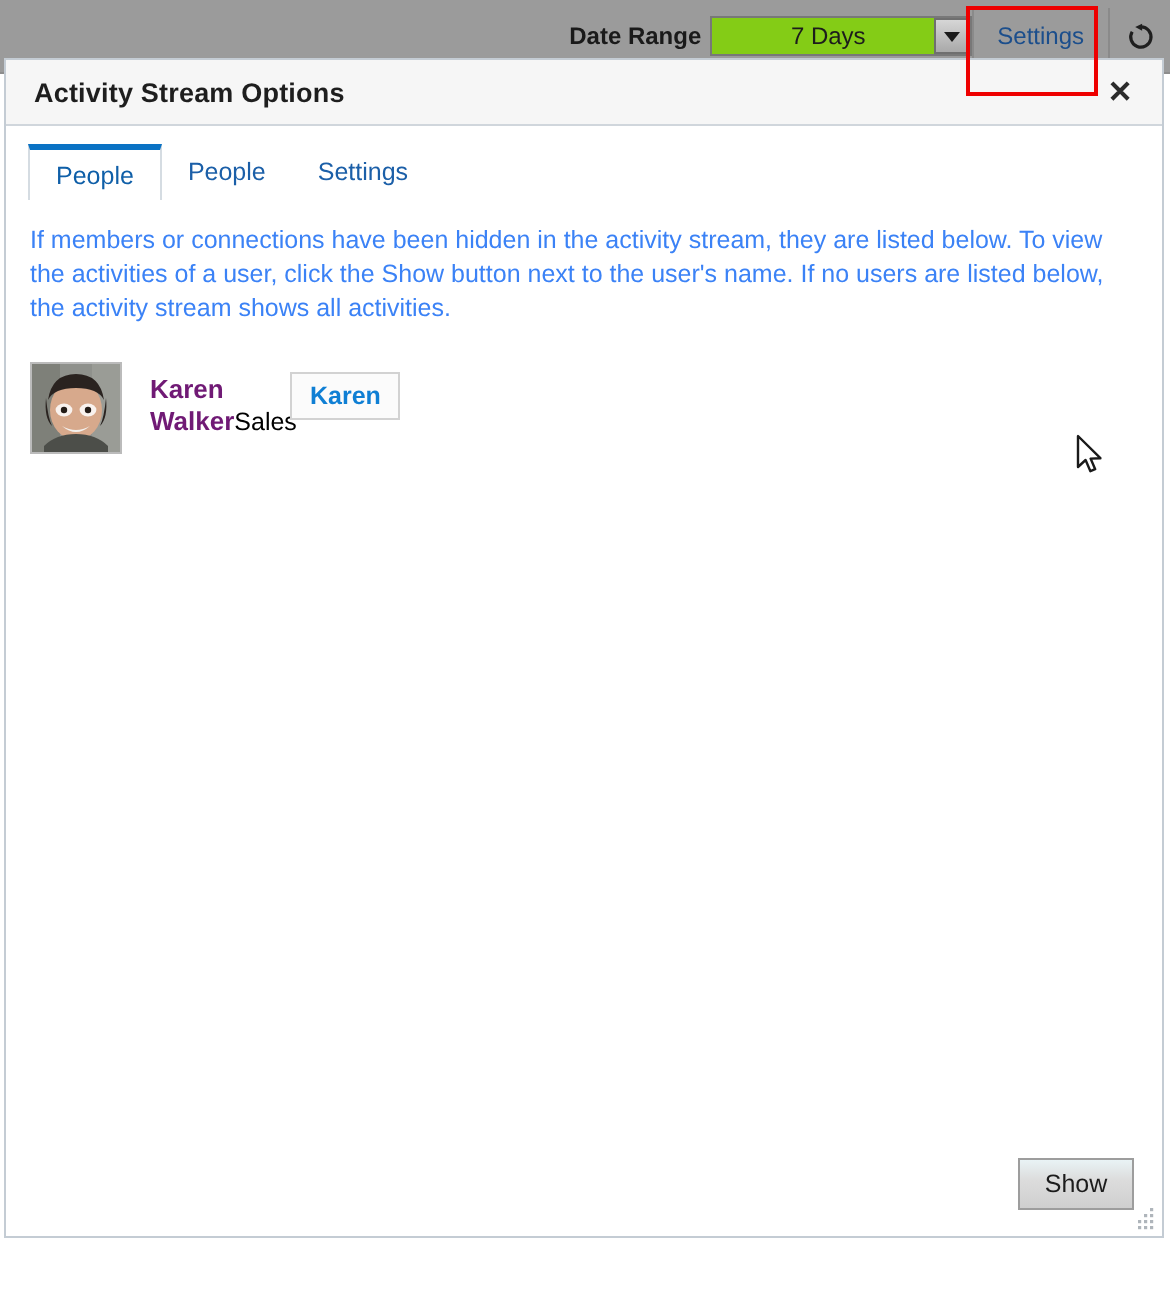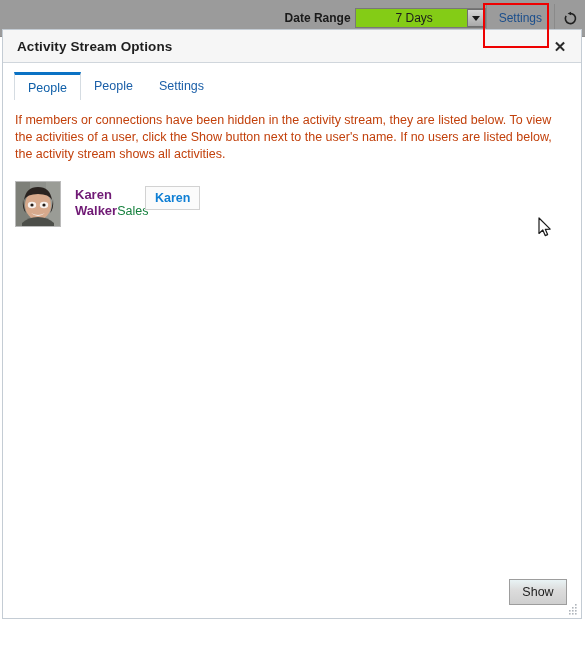--- a/index.html
+++ b/index.html
@@ -183,21 +183,21 @@
 
   
   #dlg-body {
     flex: 1;
     padding: 12px 12px 0 12px;
     box-sizing: border-box;
     overflow: hidden;
   }
   #desc {
     font-size: 12.5px;
-    color: #c2410c;
+    color: #3b82f6;
     line-height: 17px;
     margin-bottom: 16px;
   }
   #user-list {
     margin-top: 4px;
   }
   .user-row {
     display: flex;
     align-items: flex-start;
     padding: 2px 0;
@@ -220,21 +220,21 @@
     font-size: 13px;
     line-height: 16px;
     max-width: 70px;
   }
   .user-name {
     color: #701a75;
     font-weight: bold;
     cursor: pointer;
   }
   .user-dept {
-    color: #15803d;
+    color: #000000;
     font-weight: normal;
     font-size: 12.5px;
   }
   .row-action {
     flex: none;
     padding-top: 5px;
   }
   .show-btn {
     min-width: 52px;
     height: 24px;

